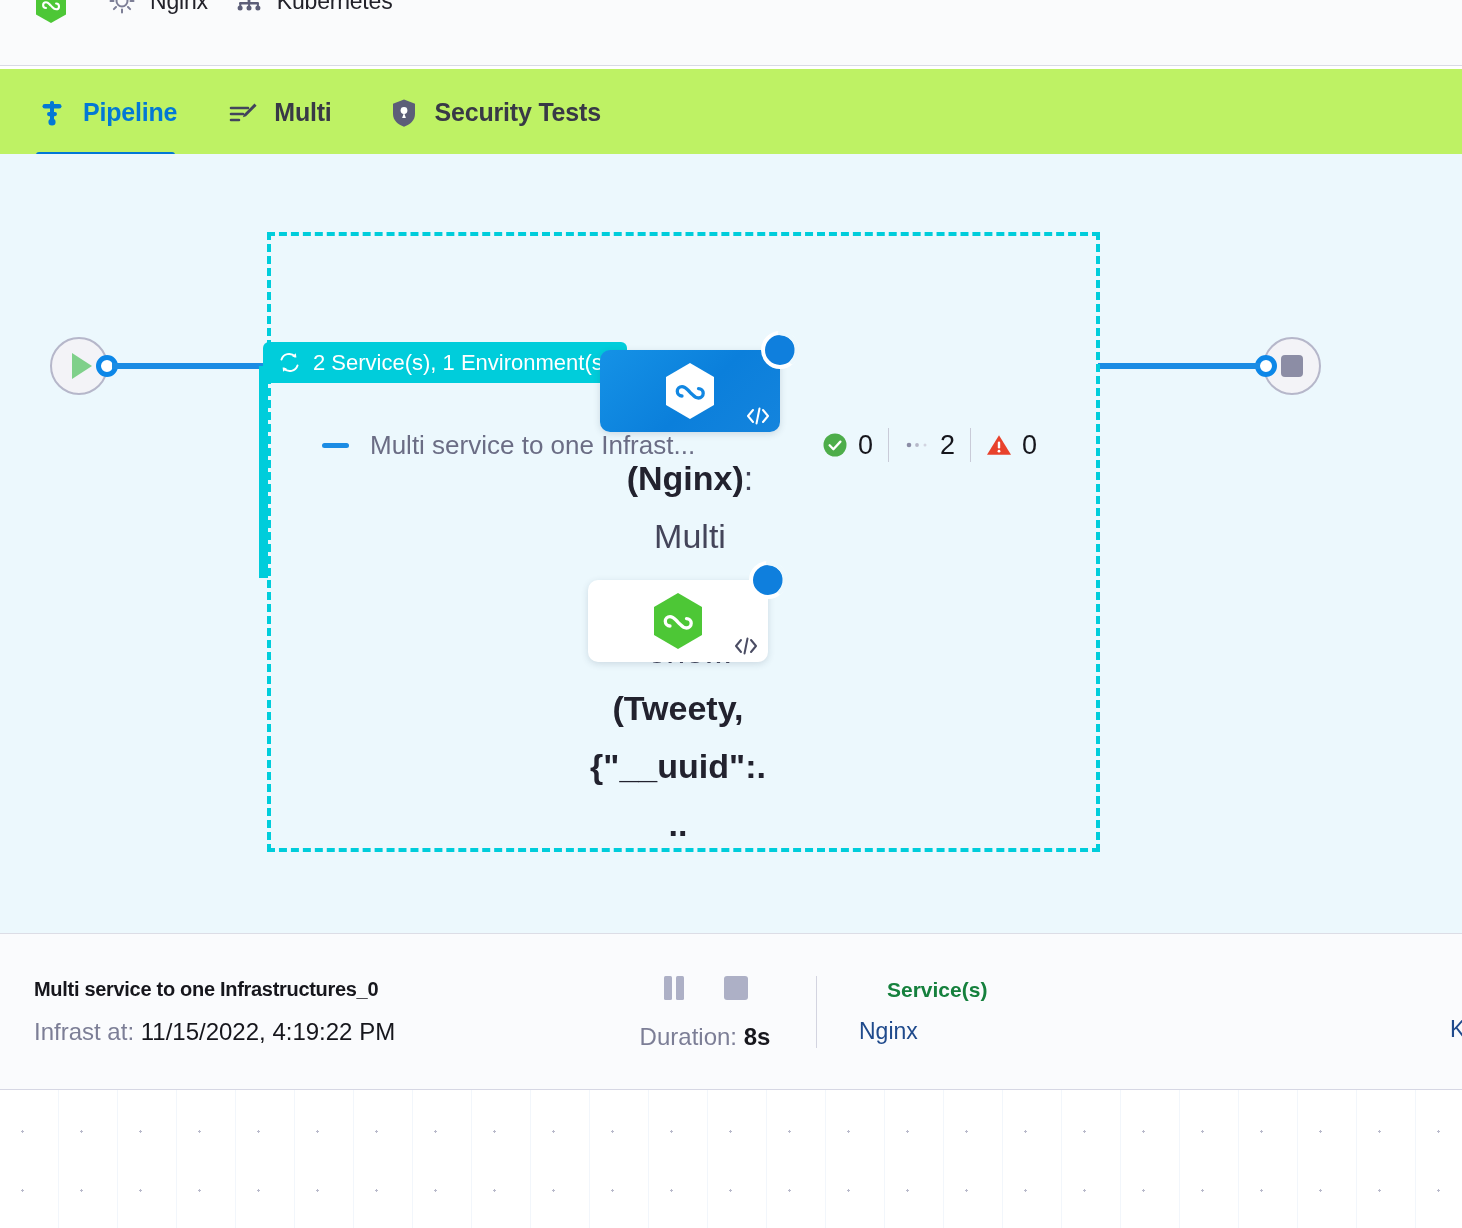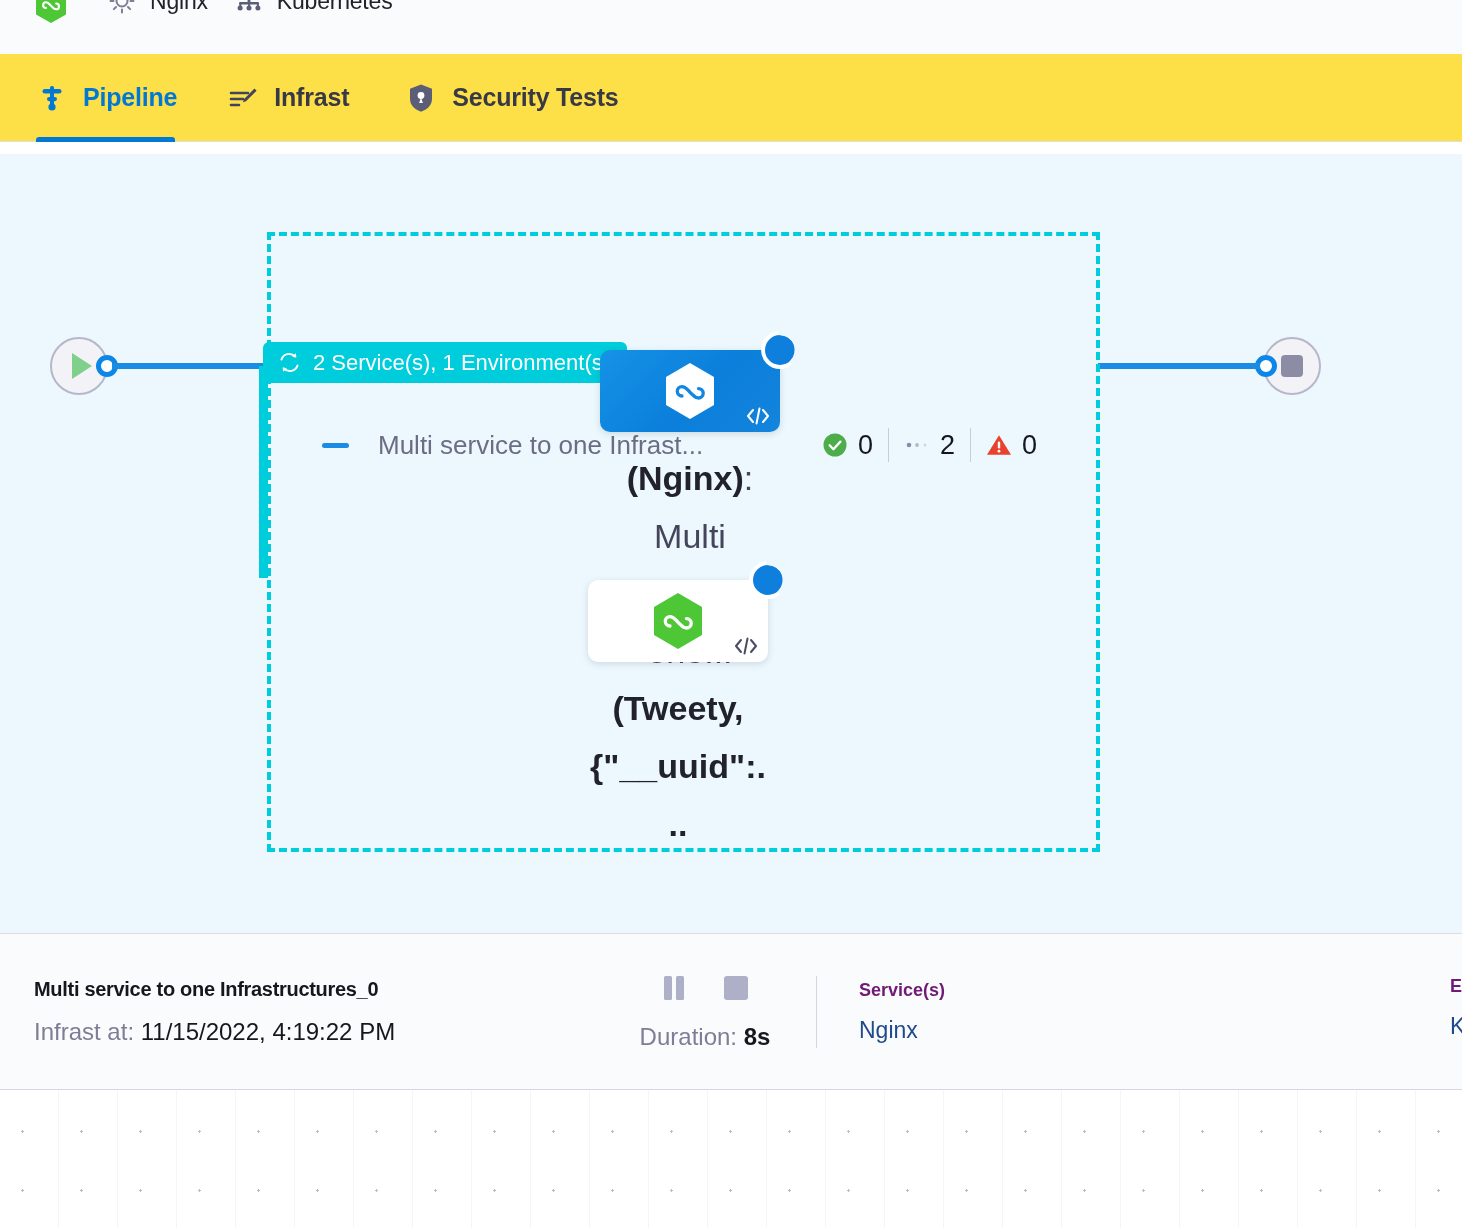--- a/index.html
+++ b/index.html
@@ -21,22 +21,22 @@
   .crumb { display: flex; align-items: center; gap: 13px; margin-top: -14px; }
   .crumb-label {
     font-size: 23px; color: #22222a; font-weight: 400; letter-spacing: -0.2px;
   }
   .hexlogo { width: 34px; height: 38px; display: block; }
   .gear-ic { width: 30px; height: 30px; display: block; }
   .k8s-ic { width: 30px; height: 30px; display: block; }
 
   
   .tabbar {
-    position: absolute; top: 54px; left: 0; width: 1462px; height: 88px;
-    background: #fde047;
+    position: absolute; top: 69px; left: 0; width: 1462px; height: 88px;
+    background: #bef264;
     border-bottom: 1px solid #dcdde6;
     display: flex; align-items: center; padding-left: 36px; gap: 0;
   }
   .tab {
     display: flex; align-items: center; gap: 15px;
     height: 88px; padding: 0 28px 0 0;
     margin-right: 28px;
     position: relative; cursor: pointer;
   }
   .tab:first-child { padding-right: 22px; }
@@ -94,21 +94,21 @@
   .group-badge .loop-ic { width: 25px; height: 25px; display: block; }
   .group-left-bar {
     position: absolute; left: 259px; top: 212px; width: 9px; height: 212px;
     background: #00cddb;
   }
 
   
   .stage-head {
     position: absolute; left: 322px; top: 270px;
     width: 730px; height: 42px;
-    display: flex; align-items: center; gap: 8px;
+    display: flex; align-items: center;
   }
   .collapse-dash { width: 27px; height: 5px; background: #1b8ce4; border-radius: 3px; flex: none; }
   .stage-title {
     font-size: 26px; color: #6b6d85; margin-left: 21px; white-space: nowrap;
   }
   .counts { margin-left: auto; display: flex; align-items: center; }
   .count-item { display: flex; align-items: center; gap: 10px; padding: 0 15px; height: 34px; }
   .count-item:not(:last-child) { border-right: 1px solid #c9cbd8; }
   .count-num { font-size: 27px; color: #16161c; }
   .ok-ic, .warn-ic, .dots-ic { width: 26px; height: 26px; display: block; flex: none; }
@@ -150,21 +150,21 @@
   .detail-title { font-size: 20px; font-weight: 700; color: #16161c; letter-spacing: -0.3px; }
   .detail-sub { margin-top: 17px; font-size: 24px; color: #16161c; }
   .detail-sub .muted { color: #7c7e96; }
   .detail-mid { display: flex; flex-direction: column; align-items: center; width: 210px; }
   .ctrl-row { display: flex; align-items: center; gap: 34px; }
   .pause-ic, .stopsq-ic { width: 28px; height: 30px; display: block; cursor: pointer; }
   .duration { margin-top: 20px; font-size: 24px; color: #7c7e96; white-space: nowrap; }
   .duration b { color: #16161c; font-weight: 700; text-align: right; }
   .vdiv { width: 1px; height: 72px; background: #d3d4e0; margin-left: 6px; }
   .meta-col { padding-left: 42px; }
-  .meta-title { font-size: 18px; font-weight: 700; color: #701a75; }
+  .meta-title { font-size: 21px; font-weight: 700; color: #15803d; margin-left: 28px; }
   .meta-val { margin-top: 16px; font-size: 23px; color: #1f4a8c; cursor: pointer; }
   .meta-col.env { position: absolute; left: 1408px; top: 42px; width: 200px; }
 
   
   .grid-footer {
     position: absolute; top: 1090px; left: 0; width: 1462px; height: 138px;
     background: #ffffff;
     background-image:
       radial-gradient(#b9bacb 1.2px, transparent 1.3px),
       linear-gradient(to right, #f2f6fb 1px, transparent 1px);
@@ -239,21 +239,21 @@
 
     <div class="tab">
       <span>
         <svg class="tab-ic" viewBox="0 0 32 32">
           <g stroke="#42445c" stroke-width="2.6" stroke-linecap="round">
             <path d="M4 11h17M4 17h12M4 23h8"></path>
           </g>
           <path d="M27.5 6.6l2.1 2.1-10.6 10.6-3.1 1 1-3.1z" fill="#42445c"></path>
         </svg>
       </span>
-      <span class="tab-label">Infrast</span>
+      <span class="tab-label">Multi</span>
     </div>
 
 
     <div class="tab">
       <span>
         <svg class="tab-ic" viewBox="0 0 32 32">
           <path d="M16 2.5l11 4.2v10c0 7-5 10.6-11 13-6-2.4-11-6-11-13v-10z" fill="#5c5e78"></path>
           <circle cx="16" cy="13.5" r="3.4" fill="#ffffff"></circle>
           <path d="M16 15.6l1.9 5.4h-3.8z" fill="#ffffff"></path>
         </svg>

